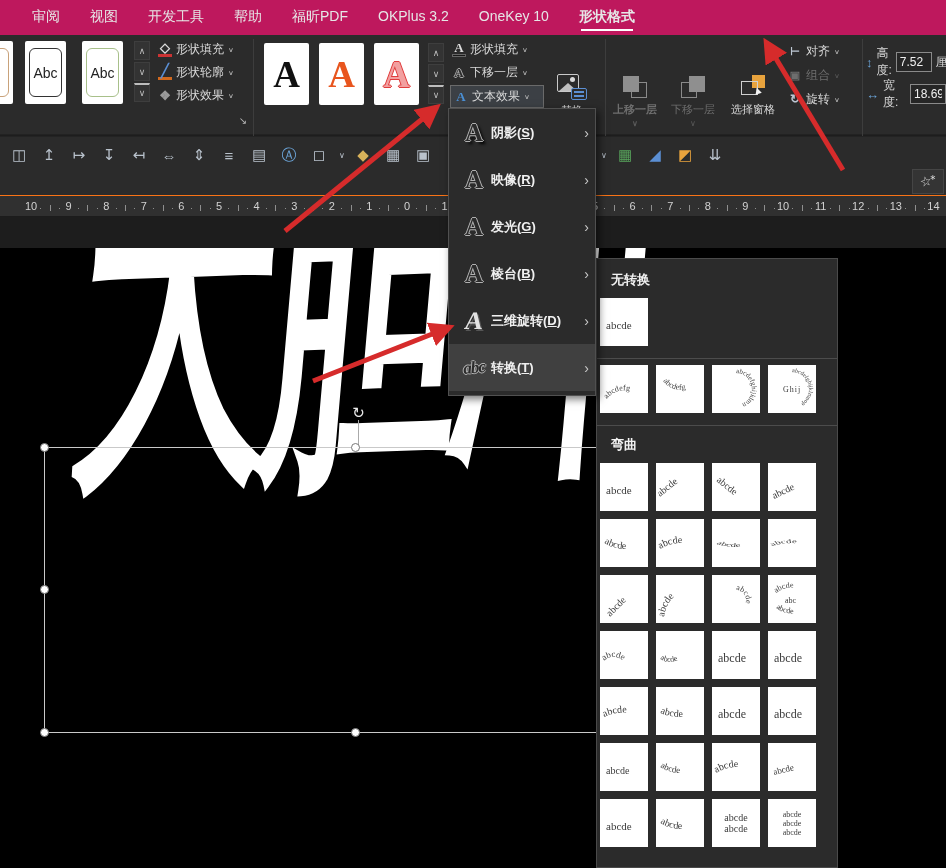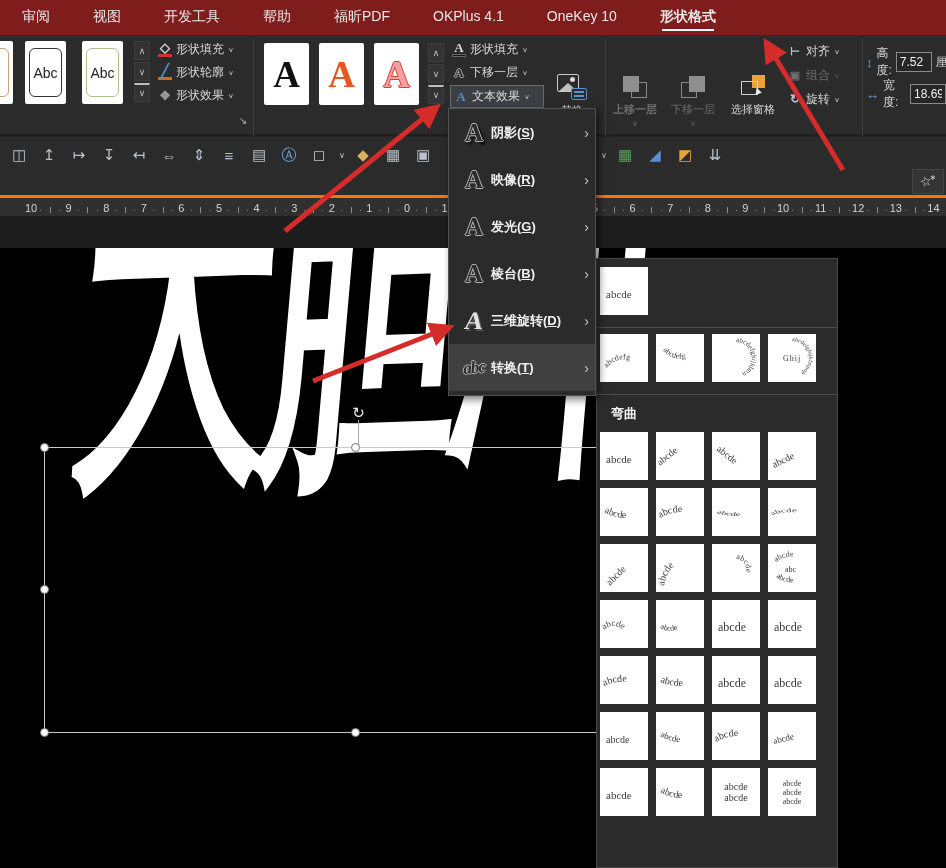--- a/index.html
+++ b/index.html
@@ -1,22 +1,22 @@
 <!DOCTYPE html>
 <html><head>
 <meta charset="utf-8">
 <style>
   * { margin:0; padding:0; box-sizing:border-box; }
   html,body { width:946px; height:868px; overflow:hidden; background:#1d1d1d;
     font-family:"Liberation Sans", sans-serif; }
   #app { position:relative; width:946px; height:868px; overflow:hidden; }
 
   
-  #menubar { position:absolute; left:0; top:0; width:946px; height:35px; background:#7f1d1d;
-    display:flex; align-items:center; padding-left:22px; gap:43px; }
+  #menubar { position:absolute; left:0; top:0; width:946px; height:35px; background:#be185d;
+    display:flex; align-items:center; padding-left:32px; gap:30px; }
   .mb-item { color:#e6e6e6; font-size:14px; height:35px; line-height:33px; white-space:nowrap;
     cursor:default; position:relative; }
   .mb-item.active { font-weight:bold; }
   .mb-item.active::after { content:""; position:absolute; left:2px; right:2px; bottom:4px;
     height:2px; background:#fff; }
 
   
   #ribbon { position:absolute; left:0; top:35px; width:946px; height:100px; background:#2b2b2b;
     border-bottom:1px solid #222; }
   .vsep { position:absolute; top:4px; height:108px; width:1px; background:#3d3d3d; }
@@ -69,21 +69,21 @@
   .ticon { position:absolute; top:6px; width:26px; height:24px; color:#b9c2cc; font-size:15px;
     display:flex; align-items:center; justify-content:center; cursor:default; }
   .ticon.small { width:12px; font-size:8px; }
   .wand-box { position:absolute; left:912px; top:32px; width:32px; height:25px; background:#343434;
     border:1px solid #454545; display:flex; align-items:center; justify-content:center; }
   .wand-box .star { color:#d8d8d8; font-size:13px; transform:rotate(-12deg); }
   .wand-box .spark { color:#d8d8d8; font-size:8px; margin-left:-2px; margin-top:-8px; }
 
   
   #ruler { position:absolute; left:0; top:195px; width:946px; height:22px; background:#303030;
-    border-top:3px solid #f97316; border-bottom:1px solid #1c1c1c; }
+    border-top:1px solid #f97316; border-bottom:1px solid #1c1c1c; }
   .rnum { position:absolute; top:4px; font-size:11px; color:#d2d2d2; transform:translateX(-50%); }
   .rtick { position:absolute; top:9px; width:1px; height:6px; background:#8f8f8f; }
   .rdot { position:absolute; top:12px; width:1px; height:1px; background:#8f8f8f; }
 
   
   #workband { position:absolute; left:0; top:217px; width:946px; height:31px; background:#1d1d1d; }
   #slide { position:absolute; left:0; top:248px; width:946px; height:620px; background:#000; overflow:hidden; }
   #slide-text { position:absolute; left:74px; top:-34px; color:#fff; font-weight:900;
     font-size:198px; letter-spacing:-10px; white-space:nowrap;
     transform:rotate(-2deg) skewX(-7deg) scaleY(1.82); transform-origin:40px 160px;
@@ -135,21 +135,21 @@
 <body>
 
 <div id="app">
 
   <div id="menubar">
       <div class="mb-item">审阅</div>
       <div class="mb-item">视图</div>
       <div class="mb-item">开发工具</div>
       <div class="mb-item">帮助</div>
       <div class="mb-item">福昕PDF</div>
-      <div class="mb-item">OKPlus 4.1</div>
+      <div class="mb-item">OKPlus 3.2</div>
       <div class="mb-item">OneKey 10</div>
       <div class="mb-item active">形状格式</div>
     </div>
 
   <div id="ribbon">
 
     <div class="gal-tile" style="left:-28px;">
       <span class="rim" style="border:1px solid #c9a27a;">c</span>
     </div>
     <div class="gal-tile" style="left:25px;">
@@ -457,20 +457,21 @@
       </div>
       <div class="menu-item hl">
         <span class="mi-icon abc">abc</span>
         <span class="mi-label">转换(<u>T</u>)</span>
         <span class="mi-arrow">›</span>
       </div>
     </div>
 
   <div id="tf-panel">
       <div class="tp-section">
+        <div class="tp-title">无转换</div>
         <div class="tp-grid">
           <div class="tile">
             <svg viewBox="0 0 48 48">
               <path id="tp0" d="M6,31 L42,31" fill="none"></path>
               <text font-size="11"><textPath href="#tp0">abcde</textPath></text>
             </svg>
           </div>
         </div>
       </div>
       <div class="tp-section sep">

